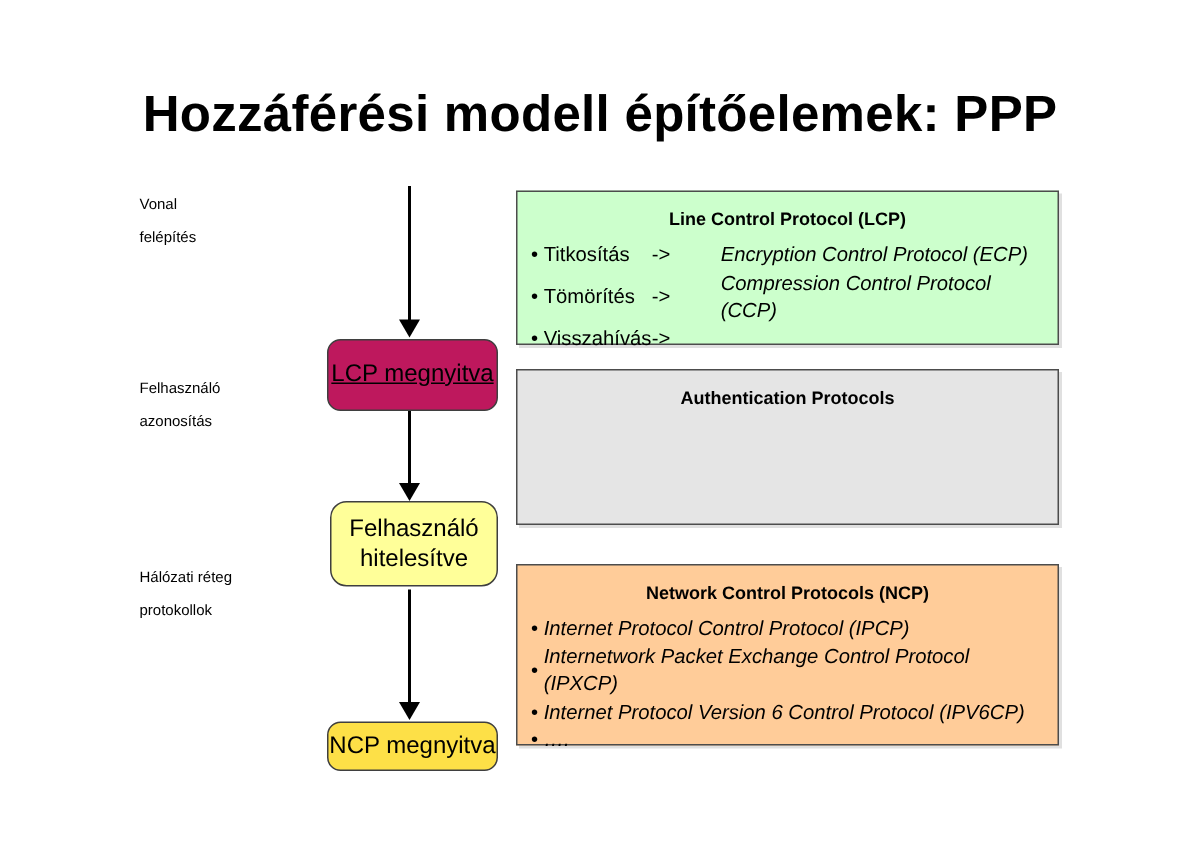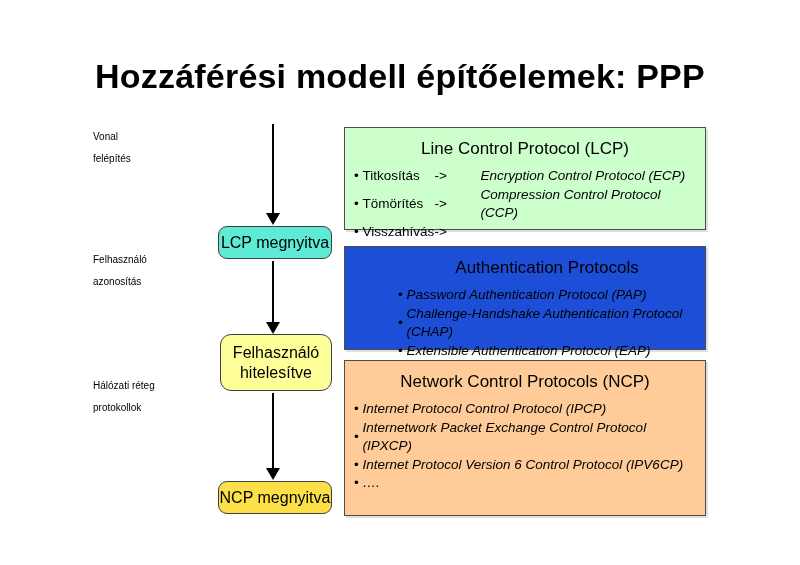--- a/index.html
+++ b/index.html
@@ -31,34 +31,34 @@
   .head-0{top:213px;}
   .head-1{top:322px;}
   .head-2{top:468px;}
 
   
   .flow-box{
     position:absolute;box-sizing:border-box;border:1.5px solid #3f3f3f;
     display:flex;align-items:center;justify-content:center;text-align:center;
     font-size:16px;line-height:20px;white-space:pre-line;
   }
-  .flow-0{left:218px;top:226px;width:114px;height:33px;border-radius:9px;background:#5eead4;}
+  .flow-0{left:218px;top:226px;width:114px;height:48px;border-radius:9px;background:#be185d;text-decoration:underline;}
   .flow-1{left:220px;top:334px;width:112px;height:57px;border-radius:11px;background:#ffff99;}
   .flow-2{left:218px;top:481px;width:114px;height:33px;border-radius:9px;background:#fde047;}
 
   
   .panel{
     position:absolute;left:344px;width:362px;box-sizing:border-box;
     border:1.5px solid #4c4c4c;box-shadow:2px 2px 0 rgba(130,130,130,0.25);
   }
   .panel-0{top:127px;height:103px;background:#ccffcc;}
-  .panel-1{top:246px;height:104px;background:#1d4ed8;padding-left:44px;}
-  .panel-2{top:360px;height:156px;background:#ffcc99;}
+  .panel-1{top:246px;height:104px;background:#e5e5e5;}
+  .panel-2{top:376px;height:121px;background:#ffcc99;}
   .panel-title{
-    text-align:center;font-weight:normal;font-size:17px;margin-top:11px;
+    text-align:center;font-weight:bold;font-size:12px;margin-top:11px;
   }
   .panel-list{margin-top:8px;padding:0 6px 0 9px;font-size:13.5px;line-height:18.5px;}
   .bullet-row{display:flex;align-items:center;}
   .bullet-row::before{content:"\2022\00a0";flex:0 0 auto;}
   .term{flex:0 0 72px;}
   .map-arrow{flex:0 0 46px;}
   .desc{flex:1 1 auto;font-style:italic;}
 </style>
 </head>
 <body>
@@ -101,31 +101,20 @@
       </div>
       <div class="bullet-row">
         <span class="term">Visszahívás</span>
         <span class="map-arrow">-&gt;</span>
       </div>
     </div>
   </div>
 
   <div class="panel panel-1">
     <div class="panel-title">Authentication Protocols</div>
-    <div class="panel-list">
-      <div class="bullet-row">
-        <span class="desc">Password Authentication Protocol (PAP)</span>
-      </div>
-      <div class="bullet-row">
-        <span class="desc">Challenge-Handshake Authentication Protocol (CHAP)</span>
-      </div>
-      <div class="bullet-row">
-        <span class="desc">Extensible Authentication Protocol (EAP)</span>
-      </div>
-    </div>
   </div>
 
   <div class="panel panel-2">
     <div class="panel-title">Network Control Protocols (NCP)</div>
     <div class="panel-list">
       <div class="bullet-row">
         <span class="desc">Internet Protocol Control Protocol (IPCP)</span>
       </div>
       <div class="bullet-row">
         <span class="desc">Internetwork Packet Exchange Control Protocol (IPXCP)</span>

